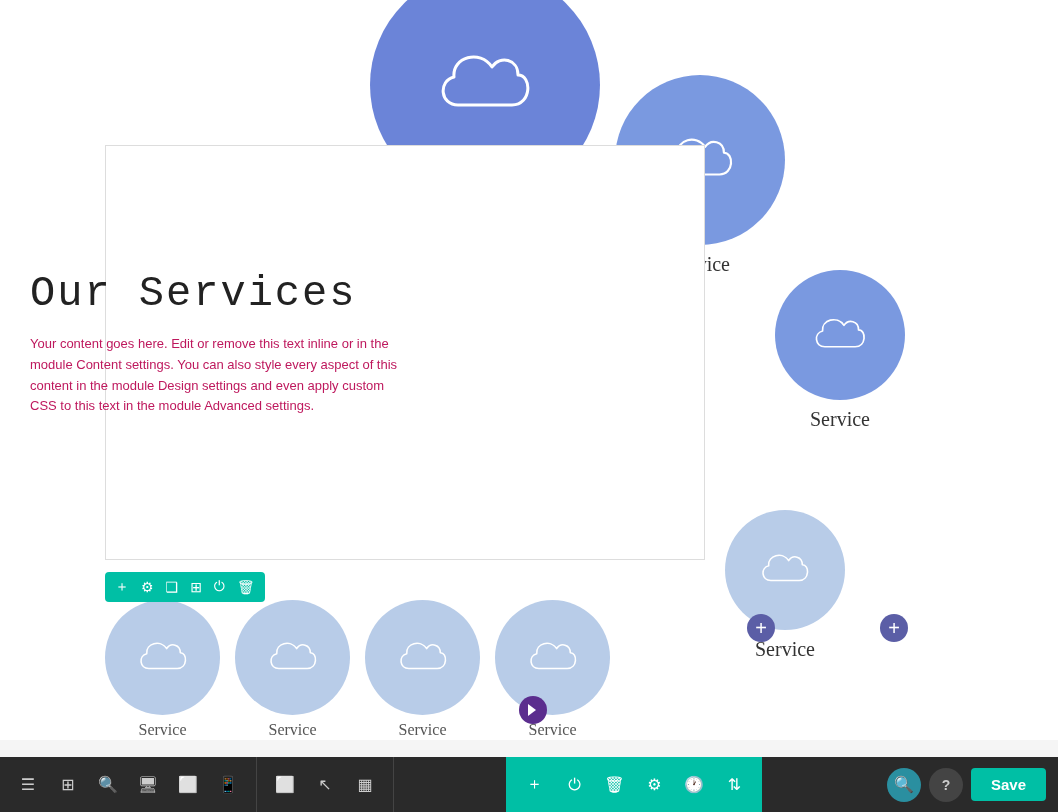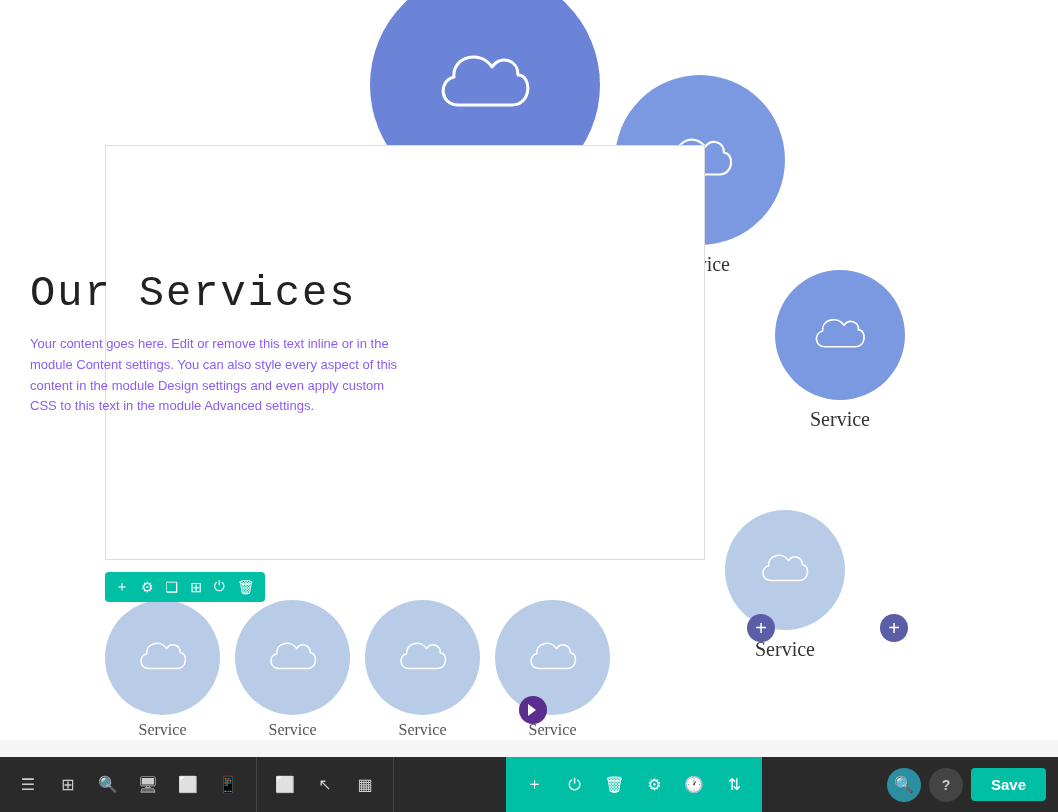--- a/index.html
+++ b/index.html
@@ -123,21 +123,21 @@
       font-family: 'Courier New', monospace;
       font-size: 42px;
       font-weight: normal;
       color: #222;
       letter-spacing: 2px;
       margin-bottom: 16px;
     }
 
     .our-services-body {
       font-size: 13px;
-      color: #8b5cf6;
+      color: #be185d;
       line-height: 1.6;
       font-family: Arial, sans-serif;
     }
 
     
     .module-toolbar {
       position: absolute;
       top: 572px;
       left: 105px;
       display: flex;

